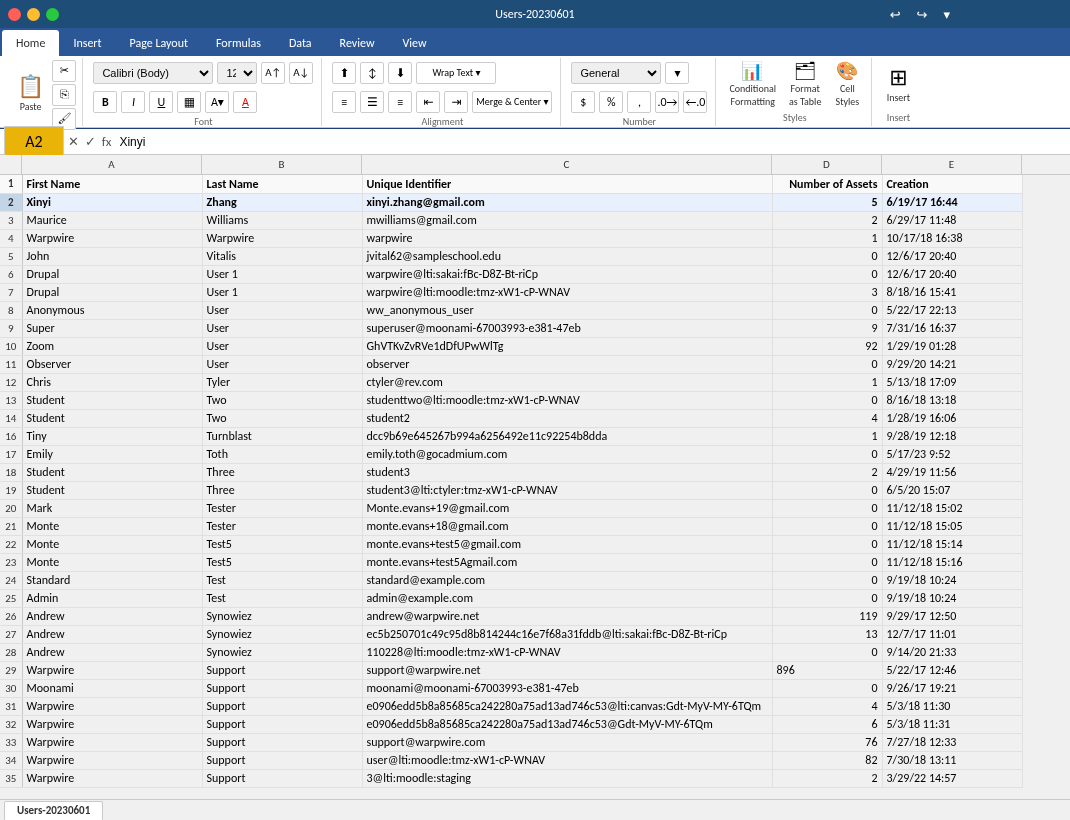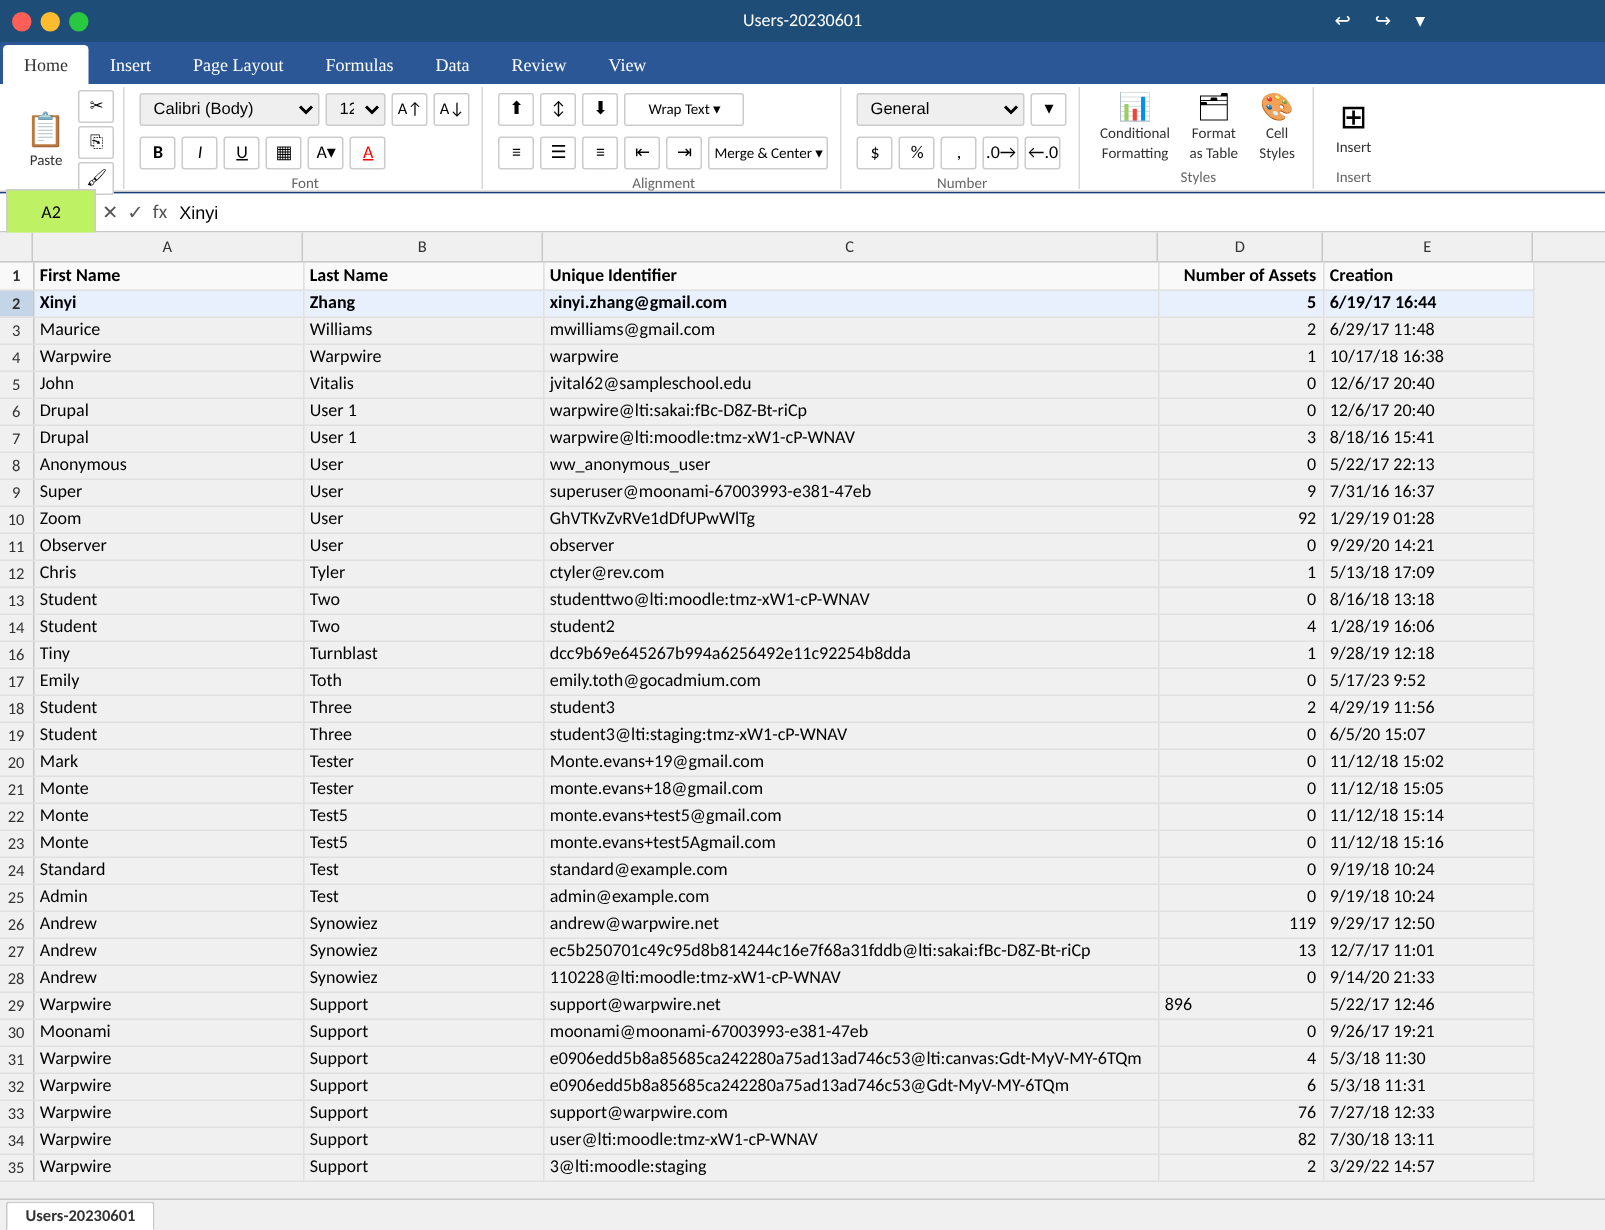--- a/index.html
+++ b/index.html
@@ -56,21 +56,20 @@
     }
     .ribbon-tab {
       padding: 0 14px;
       color: #fff;
       font-size: 12px;
       cursor: pointer;
       height: 26px;
       display: flex;
       align-items: center;
       border-radius: 3px 3px 0 0;
-      font-family: Liberation Serif, serif;
     }
     .ribbon-tab.active {
       background: #fff;
       color: #333;
     }
     .ribbon-content {
       background: #fff;
       border-bottom: 1px solid #c8c8c8;
       height: 72px;
       display: flex;
@@ -160,22 +159,22 @@
       padding: 0 4px;
       gap: 4px;
     }
     .cell-ref-box {
       width: 60px;
       border: 1px solid #ccc;
       height: 31px;
       display: flex;
       align-items: center;
       justify-content: center;
-      font-size: 12px;
-      background: #bef264;
+      font-size: 16px;
+      background: #eab308;
     }
     .formula-icons {
       display: flex;
       gap: 6px;
       align-items: center;
       color: #555;
       font-size: 13px;
     }
     .formula-input {
       flex: 1;
@@ -377,21 +376,21 @@
           <div class="small-btn">⇥</div>
           <div class="small-btn" style="width:80px;font-size:10px;">Merge &amp; Center ▾</div>
         </div>
       </div>
       <span class="ribbon-group-label">Alignment</span>
     </div>
 
     <div class="ribbon-group">
       <div style="display:flex;flex-direction:column;gap:3px;">
         <div class="font-controls">
-          <select class="font-select" style="width:112px;">
+          <select class="font-select" style="width:90px;">
             <option>General</option>
           </select>
           <div class="small-btn">▾</div>
         </div>
         <div class="font-controls">
           <div class="small-btn">$</div>
           <div class="small-btn">%</div>
           <div class="small-btn">,</div>
           <div class="small-btn">.0→</div>
           <div class="small-btn">←.0</div>
@@ -589,21 +588,21 @@
       <td class="col-a">Student</td>
       <td class="col-b">Three</td>
       <td class="col-c">student3</td>
       <td class="col-d" style="text-align:right;">2</td>
       <td class="col-e">4/29/19 11:56</td>
     </tr>
           <tr>
       <td class="row-num">19</td>
       <td class="col-a">Student</td>
       <td class="col-b">Three</td>
-      <td class="col-c">student3@lti:staging:tmz-xW1-cP-WNAV</td>
+      <td class="col-c">student3@lti:ctyler:tmz-xW1-cP-WNAV</td>
       <td class="col-d" style="text-align:right;">0</td>
       <td class="col-e">6/5/20 15:07</td>
     </tr>
           <tr>
       <td class="row-num">20</td>
       <td class="col-a">Mark</td>
       <td class="col-b">Tester</td>
       <td class="col-c">Monte.evans+19@gmail.com</td>
       <td class="col-d" style="text-align:right;">0</td>
       <td class="col-e">11/12/18 15:02</td>

